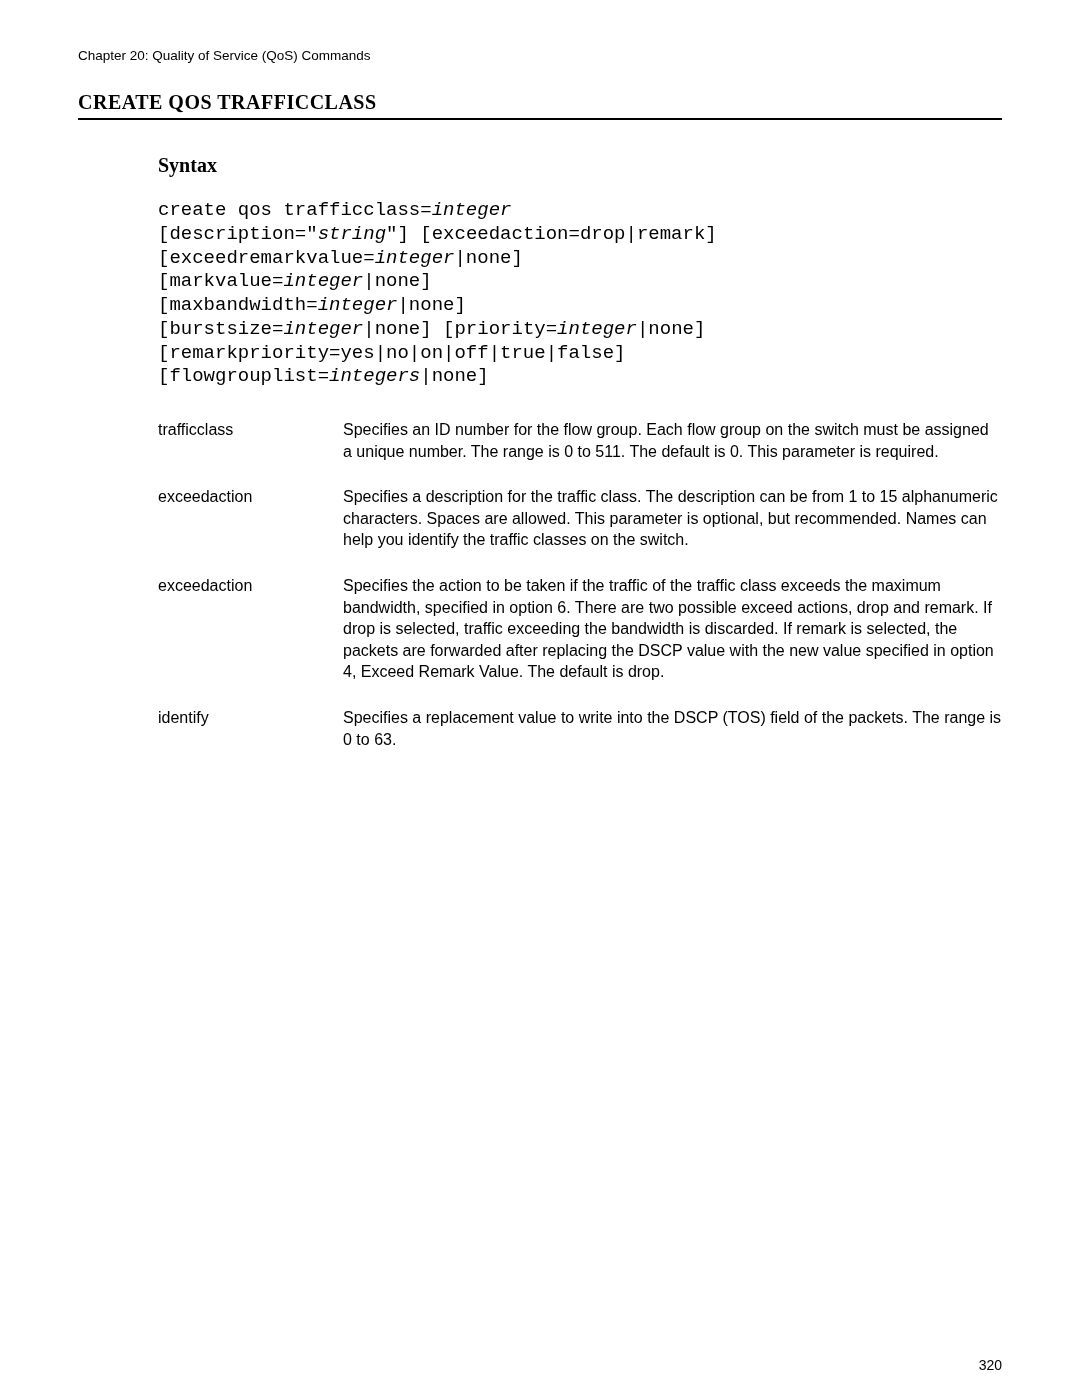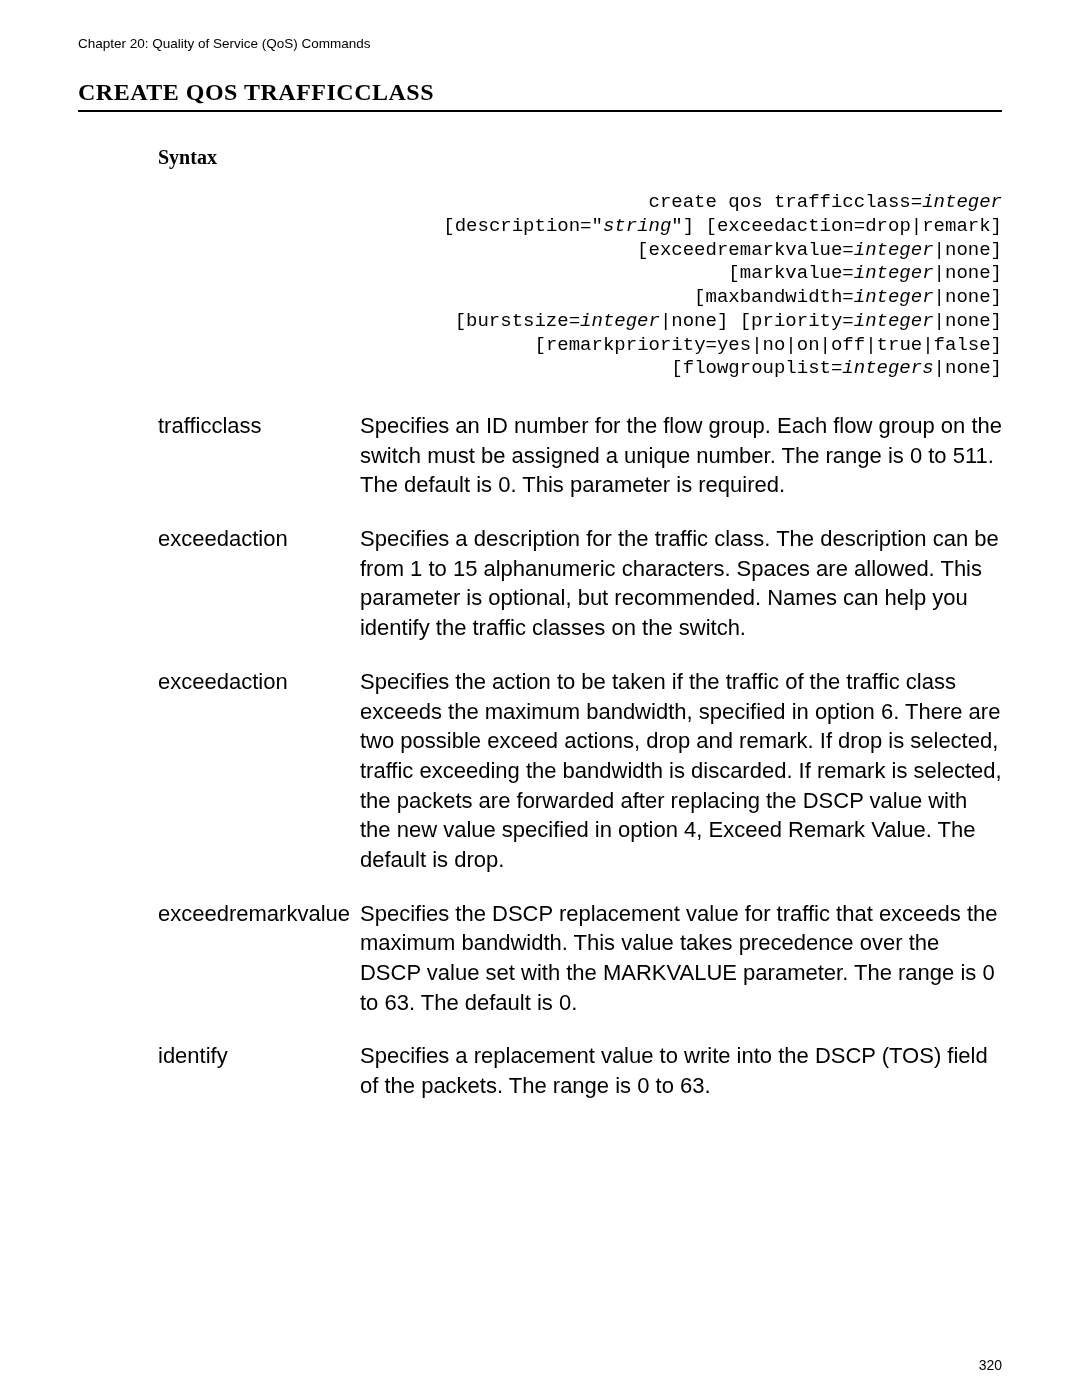--- a/index.html
+++ b/index.html
@@ -14,55 +14,55 @@
   }
   .page {
     padding: 36px 78px 30px 78px;
     box-sizing: border-box;
   }
   .chapter-header {
     font-family: Arial, Helvetica, sans-serif;
     font-size: 13.5px;
     color: #000;
     margin-bottom: 28px;
+    margin-top: 12px;
   }
   .title {
     font-family: Georgia, "Times New Roman", serif;
     font-weight: bold;
-    font-size: 24px;
+    font-size: 20px;
     letter-spacing: 0.5px;
     padding-bottom: 4px;
     border-bottom: 2px solid #000;
     margin-bottom: 34px;
   }
   .content {
     margin-left: 80px;
   }
   .section-heading {
     font-family: Georgia, "Times New Roman", serif;
     font-weight: bold;
     font-size: 20px;
     margin-bottom: 22px;
   }
   .syntax-block {
     font-family: "Courier New", Courier, monospace;
     font-size: 19px;
     line-height: 1.25;
     white-space: pre;
     margin-bottom: 30px;
-    text-align: right;
   }
   .syntax-block .ital {
     font-style: italic;
   }
   .param-table {
     display: table;
     width: 100%;
     font-family: "Myriad Pro", "Segoe UI", Arial, Helvetica, sans-serif;
-    font-size: 22px;
+    font-size: 16px;
     line-height: 1.35;
   }
   .param-row {
     display: table-row;
   }
   .param-name {
     display: table-cell;
     vertical-align: top;
     width: 175px;
     padding-right: 10px;
@@ -111,24 +111,20 @@
       </div>
       <div class="param-row">
         <div class="param-name">exceedaction</div>
         <div class="param-desc">Specifies a description for the traffic class. The description can be from 1 to 15 alphanumeric characters. Spaces are allowed. This parameter is optional, but recommended. Names can help you identify the traffic classes on the switch.</div>
       </div>
       <div class="param-row">
         <div class="param-name">exceedaction</div>
         <div class="param-desc">Specifies the action to be taken if the traffic of the traffic class exceeds the maximum bandwidth, specified in option 6. There are two possible exceed actions, drop and remark. If drop is selected, traffic exceeding the bandwidth is discarded. If remark is selected, the packets are forwarded after replacing the DSCP value with the new value specified in option 4, Exceed Remark Value. The default is drop.</div>
       </div>
       <div class="param-row">
-        <div class="param-name">exceedremarkvalue</div>
-        <div class="param-desc">Specifies the DSCP replacement value for traffic that exceeds the maximum bandwidth. This value takes precedence over the DSCP value set with the MARKVALUE parameter. The range is 0 to 63. The default is 0.</div>
-      </div>
-      <div class="param-row">
         <div class="param-name">identify</div>
         <div class="param-desc">Specifies a replacement value to write into the DSCP (TOS) field of the packets. The range is 0 to 63.</div>
       </div>
     </div>
 
   </div>
 
   <div class="page-number">320</div>
 </div>
 

